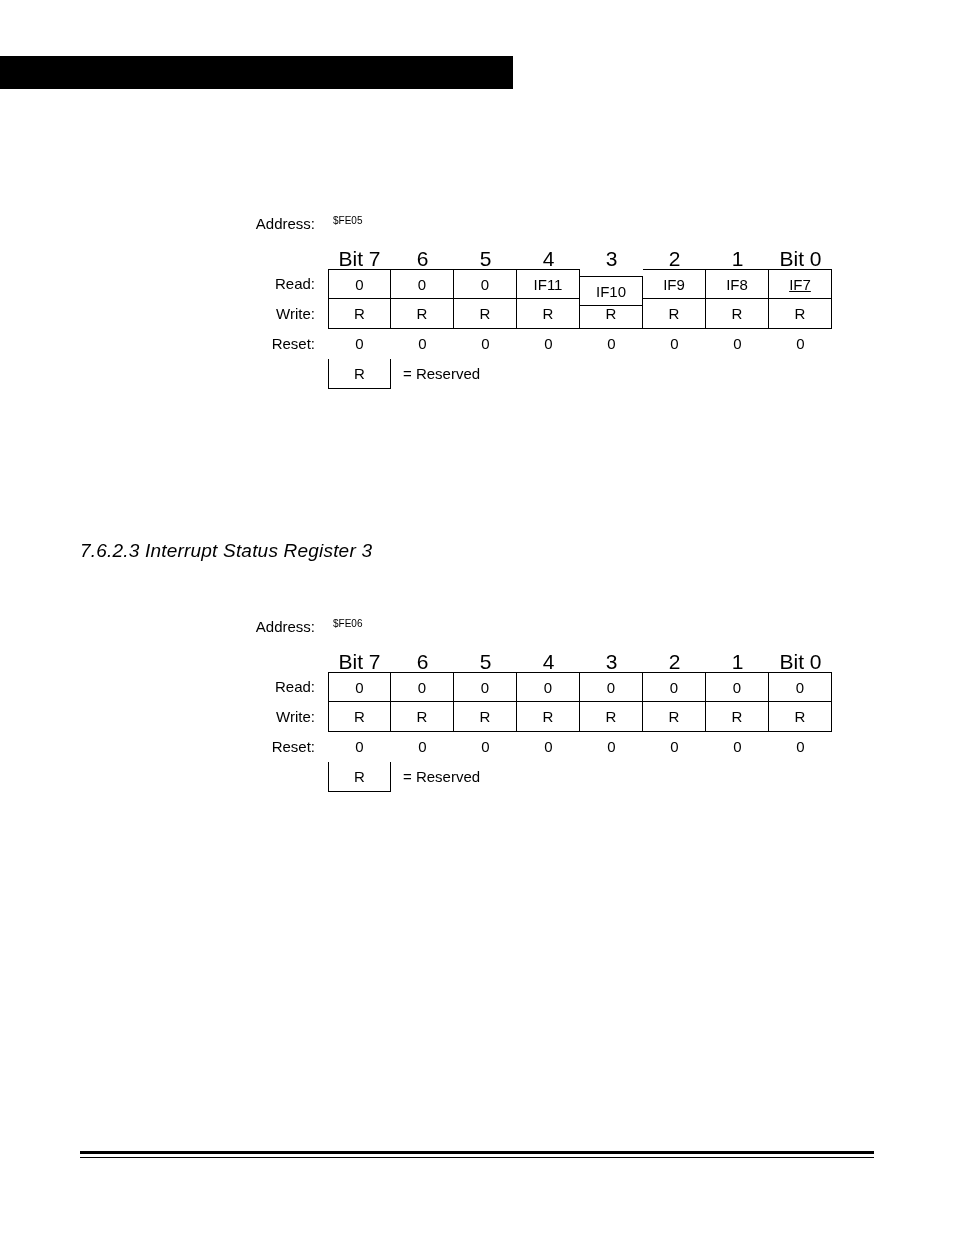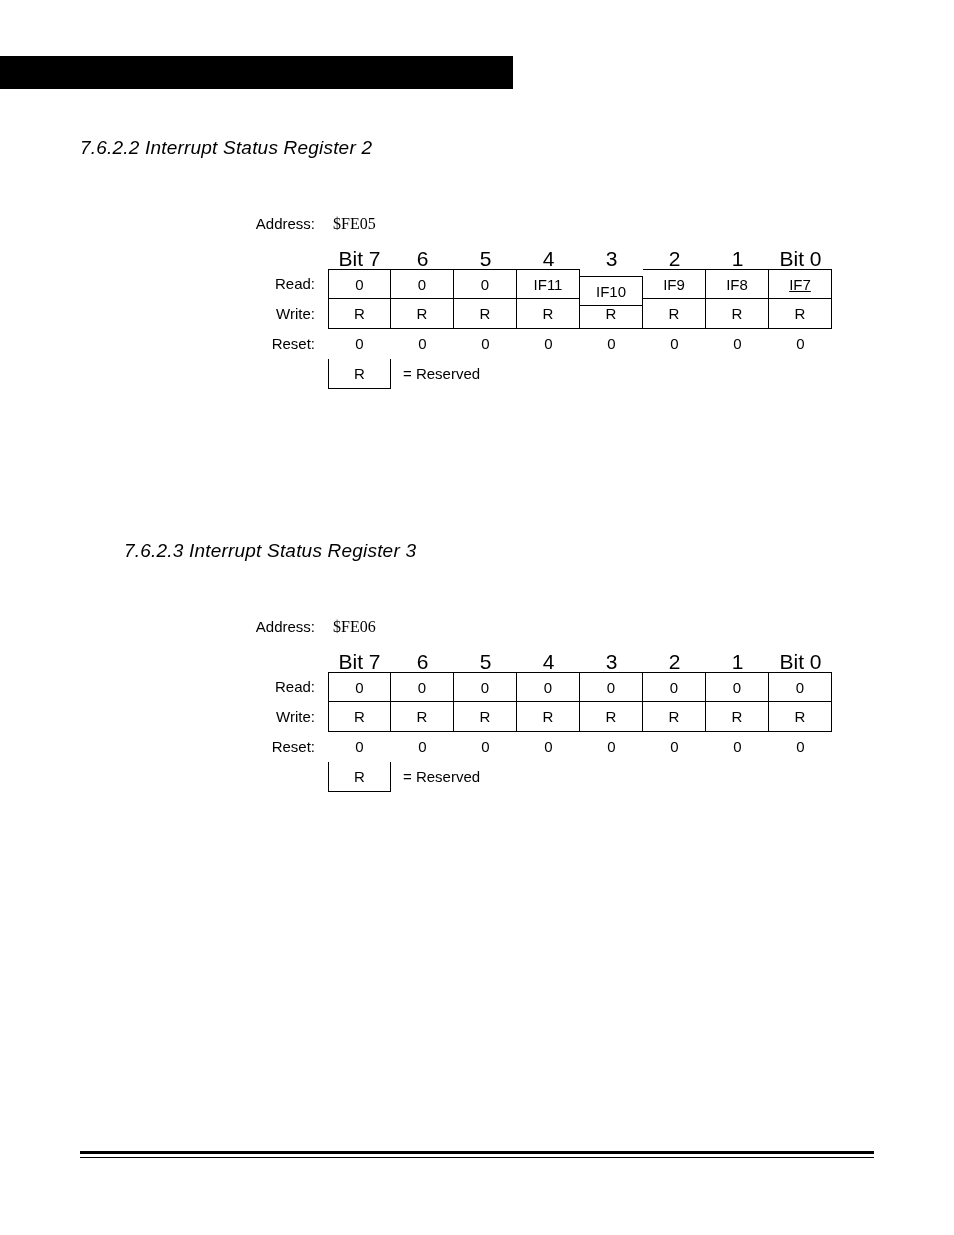--- a/index.html
+++ b/index.html
@@ -26,40 +26,40 @@
   }
   .section-heading {
     position: absolute;
     left: 80px;
     font-family: "Century Gothic", "Avant Garde", Futura, Arial, sans-serif;
     font-style: italic;
     font-size: 19px;
     letter-spacing: 0.2px;
   }
   #sec1 { top: 137px; }
-  #sec2 { top: 540px; margin-left: 44px; }
+  #sec2 { top: 540px; }
 
   .reg-block {
     position: absolute;
     left: 243px;
     width: 600px;
   }
   #block1 { top: 215px; }
   #block2 { top: 618px; }
 
   .row-label {
     position: absolute;
     text-align: right;
     font-size: 15px;
     font-family: Arial, Helvetica, sans-serif;
   }
   .address-value {
     position: absolute;
-    font-size: 16px;
-    font-family: Liberation Serif, serif;
+    font-size: 10px;
+    font-family: Liberation Sans, sans-serif;
   }
 
   .bit-header {
     position: absolute;
     font-size: 21px;
     text-align: center;
   }
 
   .cell {
     position: absolute;
@@ -109,21 +109,20 @@
   #hr-top { top: 1151px; }
   #hr-bot { top: 1157px; border-top: 1px solid #000; }
 </style>
 </head>
 <body>
 
 <div class="page">
 
   <div class="black-banner"></div>
 
-  <div id="sec1" class="section-heading">7.6.2.2  Interrupt Status Register 2</div>
 
   <div id="block1" class="reg-block">
     <div class="row-label" style="left:-3px; top:0; width:75px;">Address:</div>
     <div class="address-value" style="left:90px; top:0;">$FE05</div>
 
     <div class="bit-header" style="left:85px;  top:32px; width:63px;">Bit 7</div>
     <div class="bit-header" style="left:148px; top:32px; width:63px;">6</div>
     <div class="bit-header" style="left:211px; top:32px; width:63px;">5</div>
     <div class="bit-header" style="left:274px; top:32px; width:63px;">4</div>
     <div class="bit-header" style="left:337px; top:32px; width:63px;">3</div>

